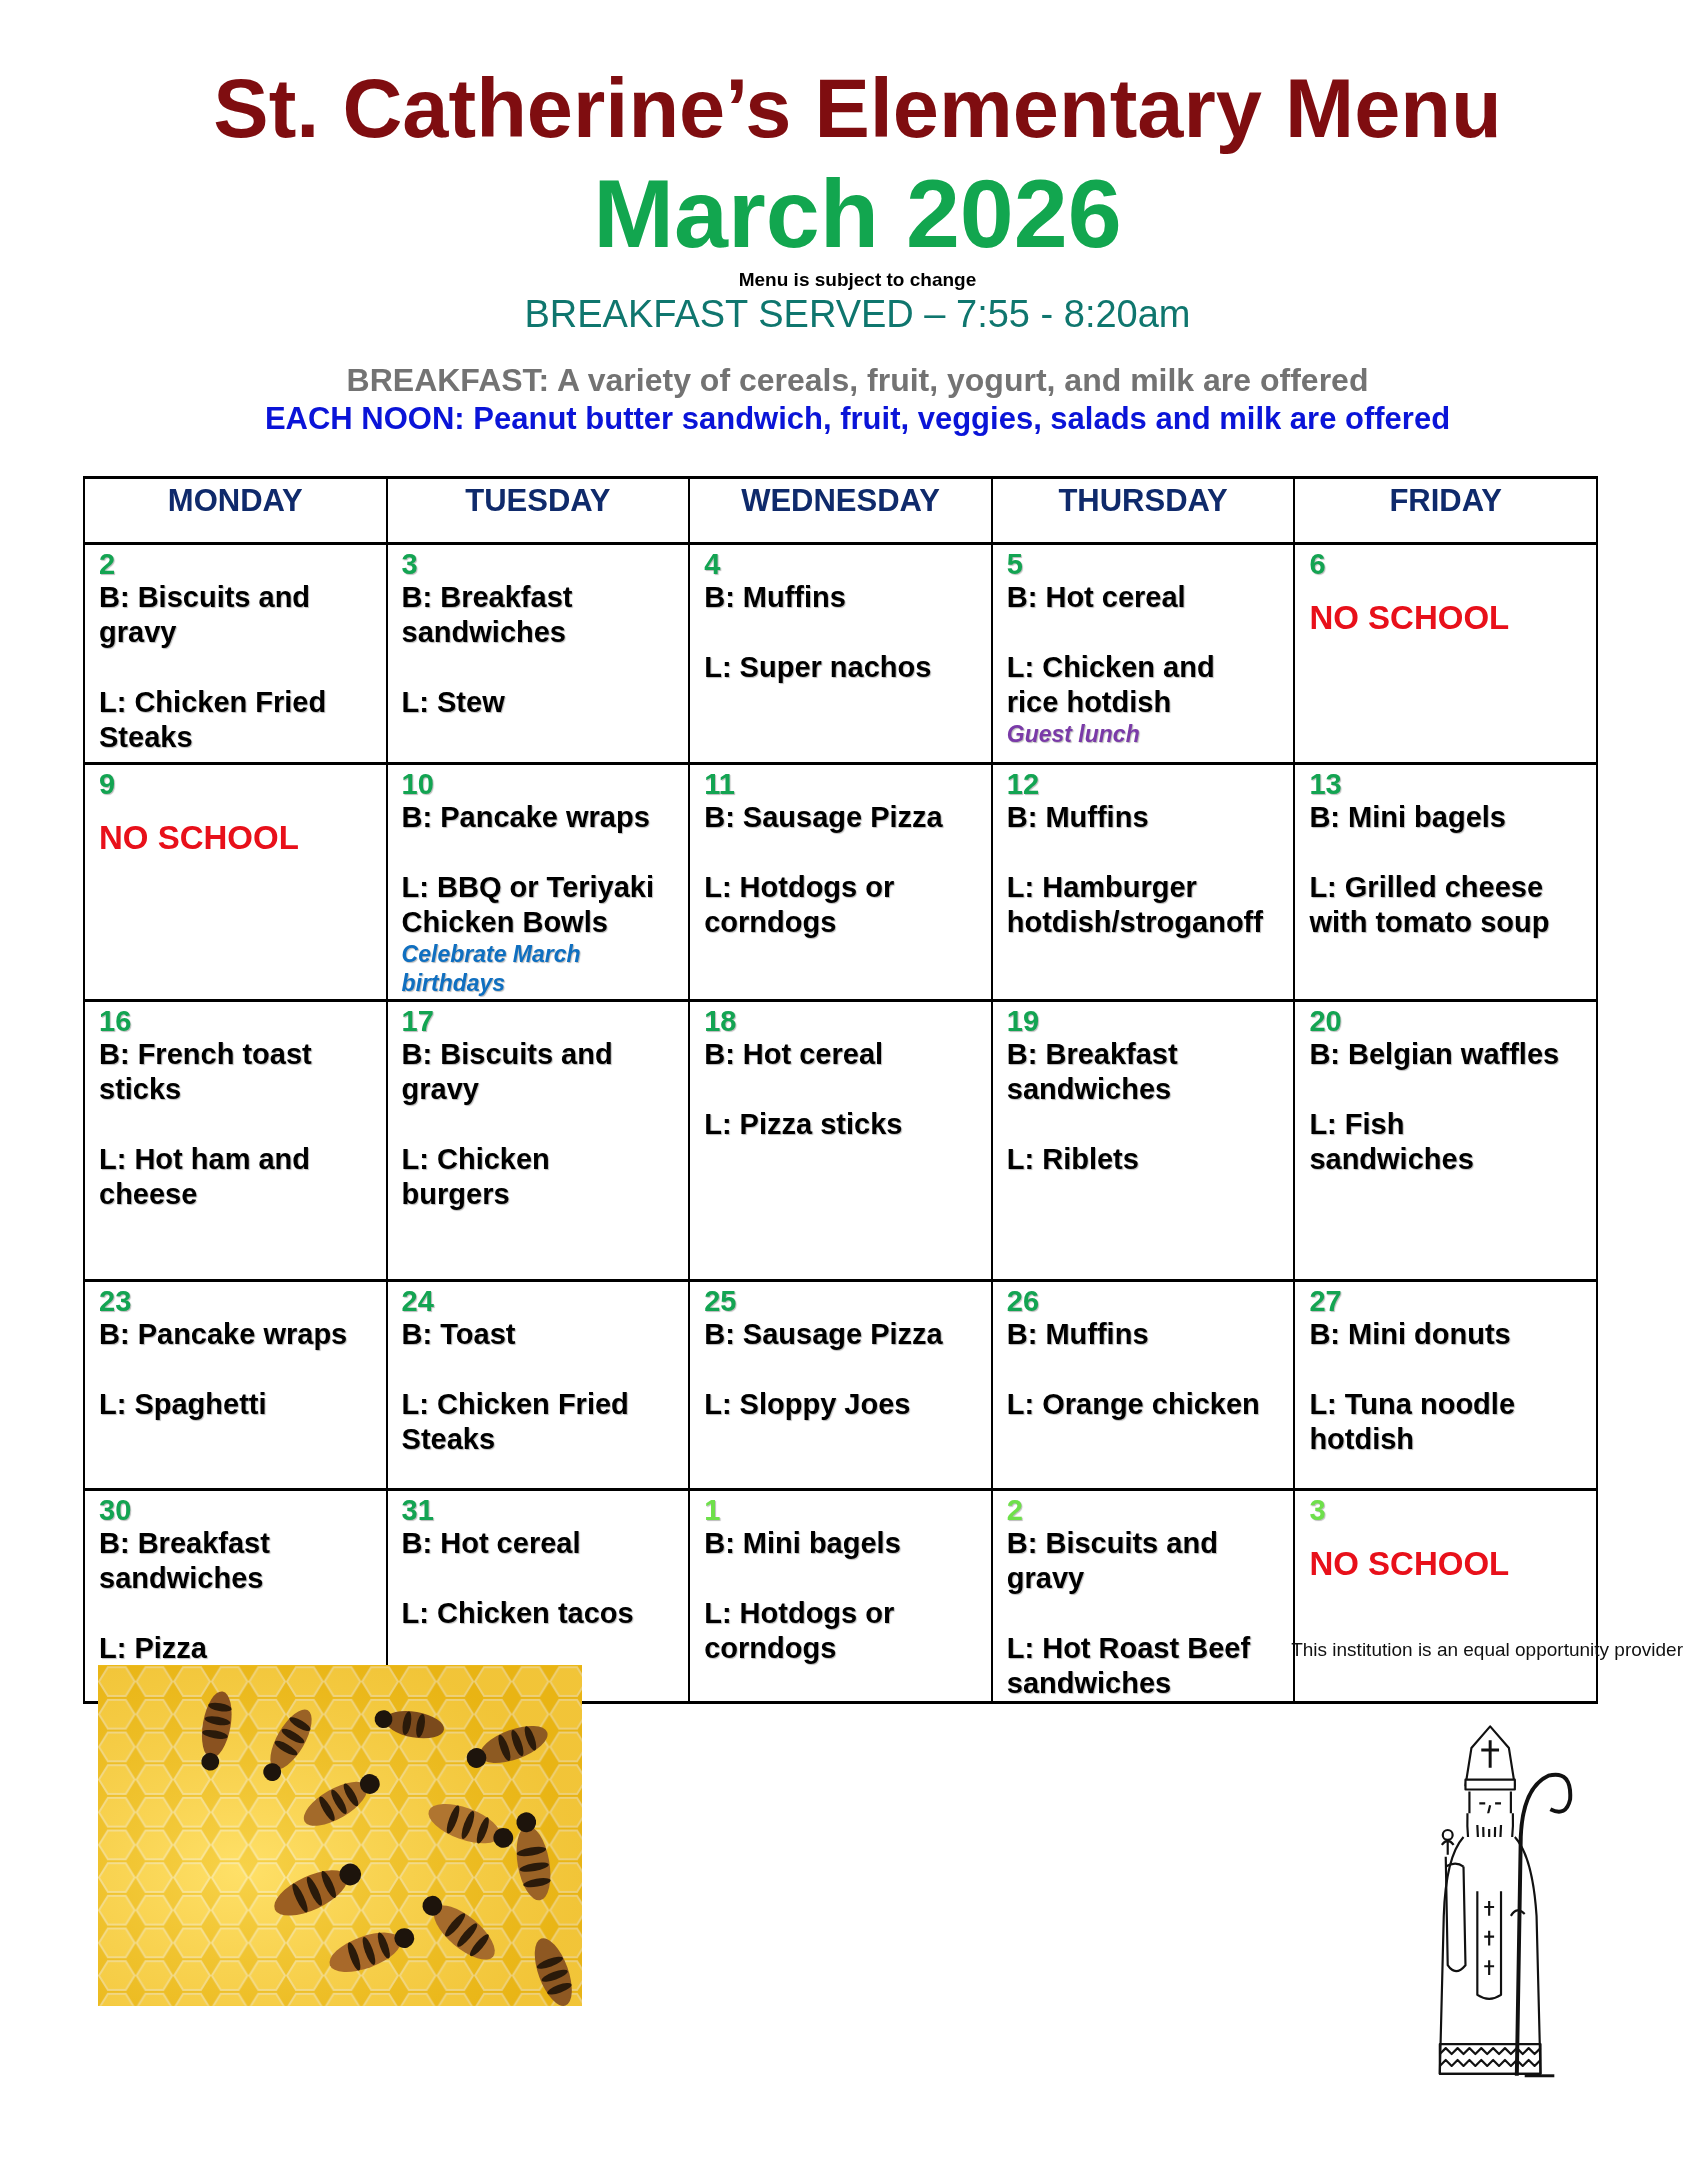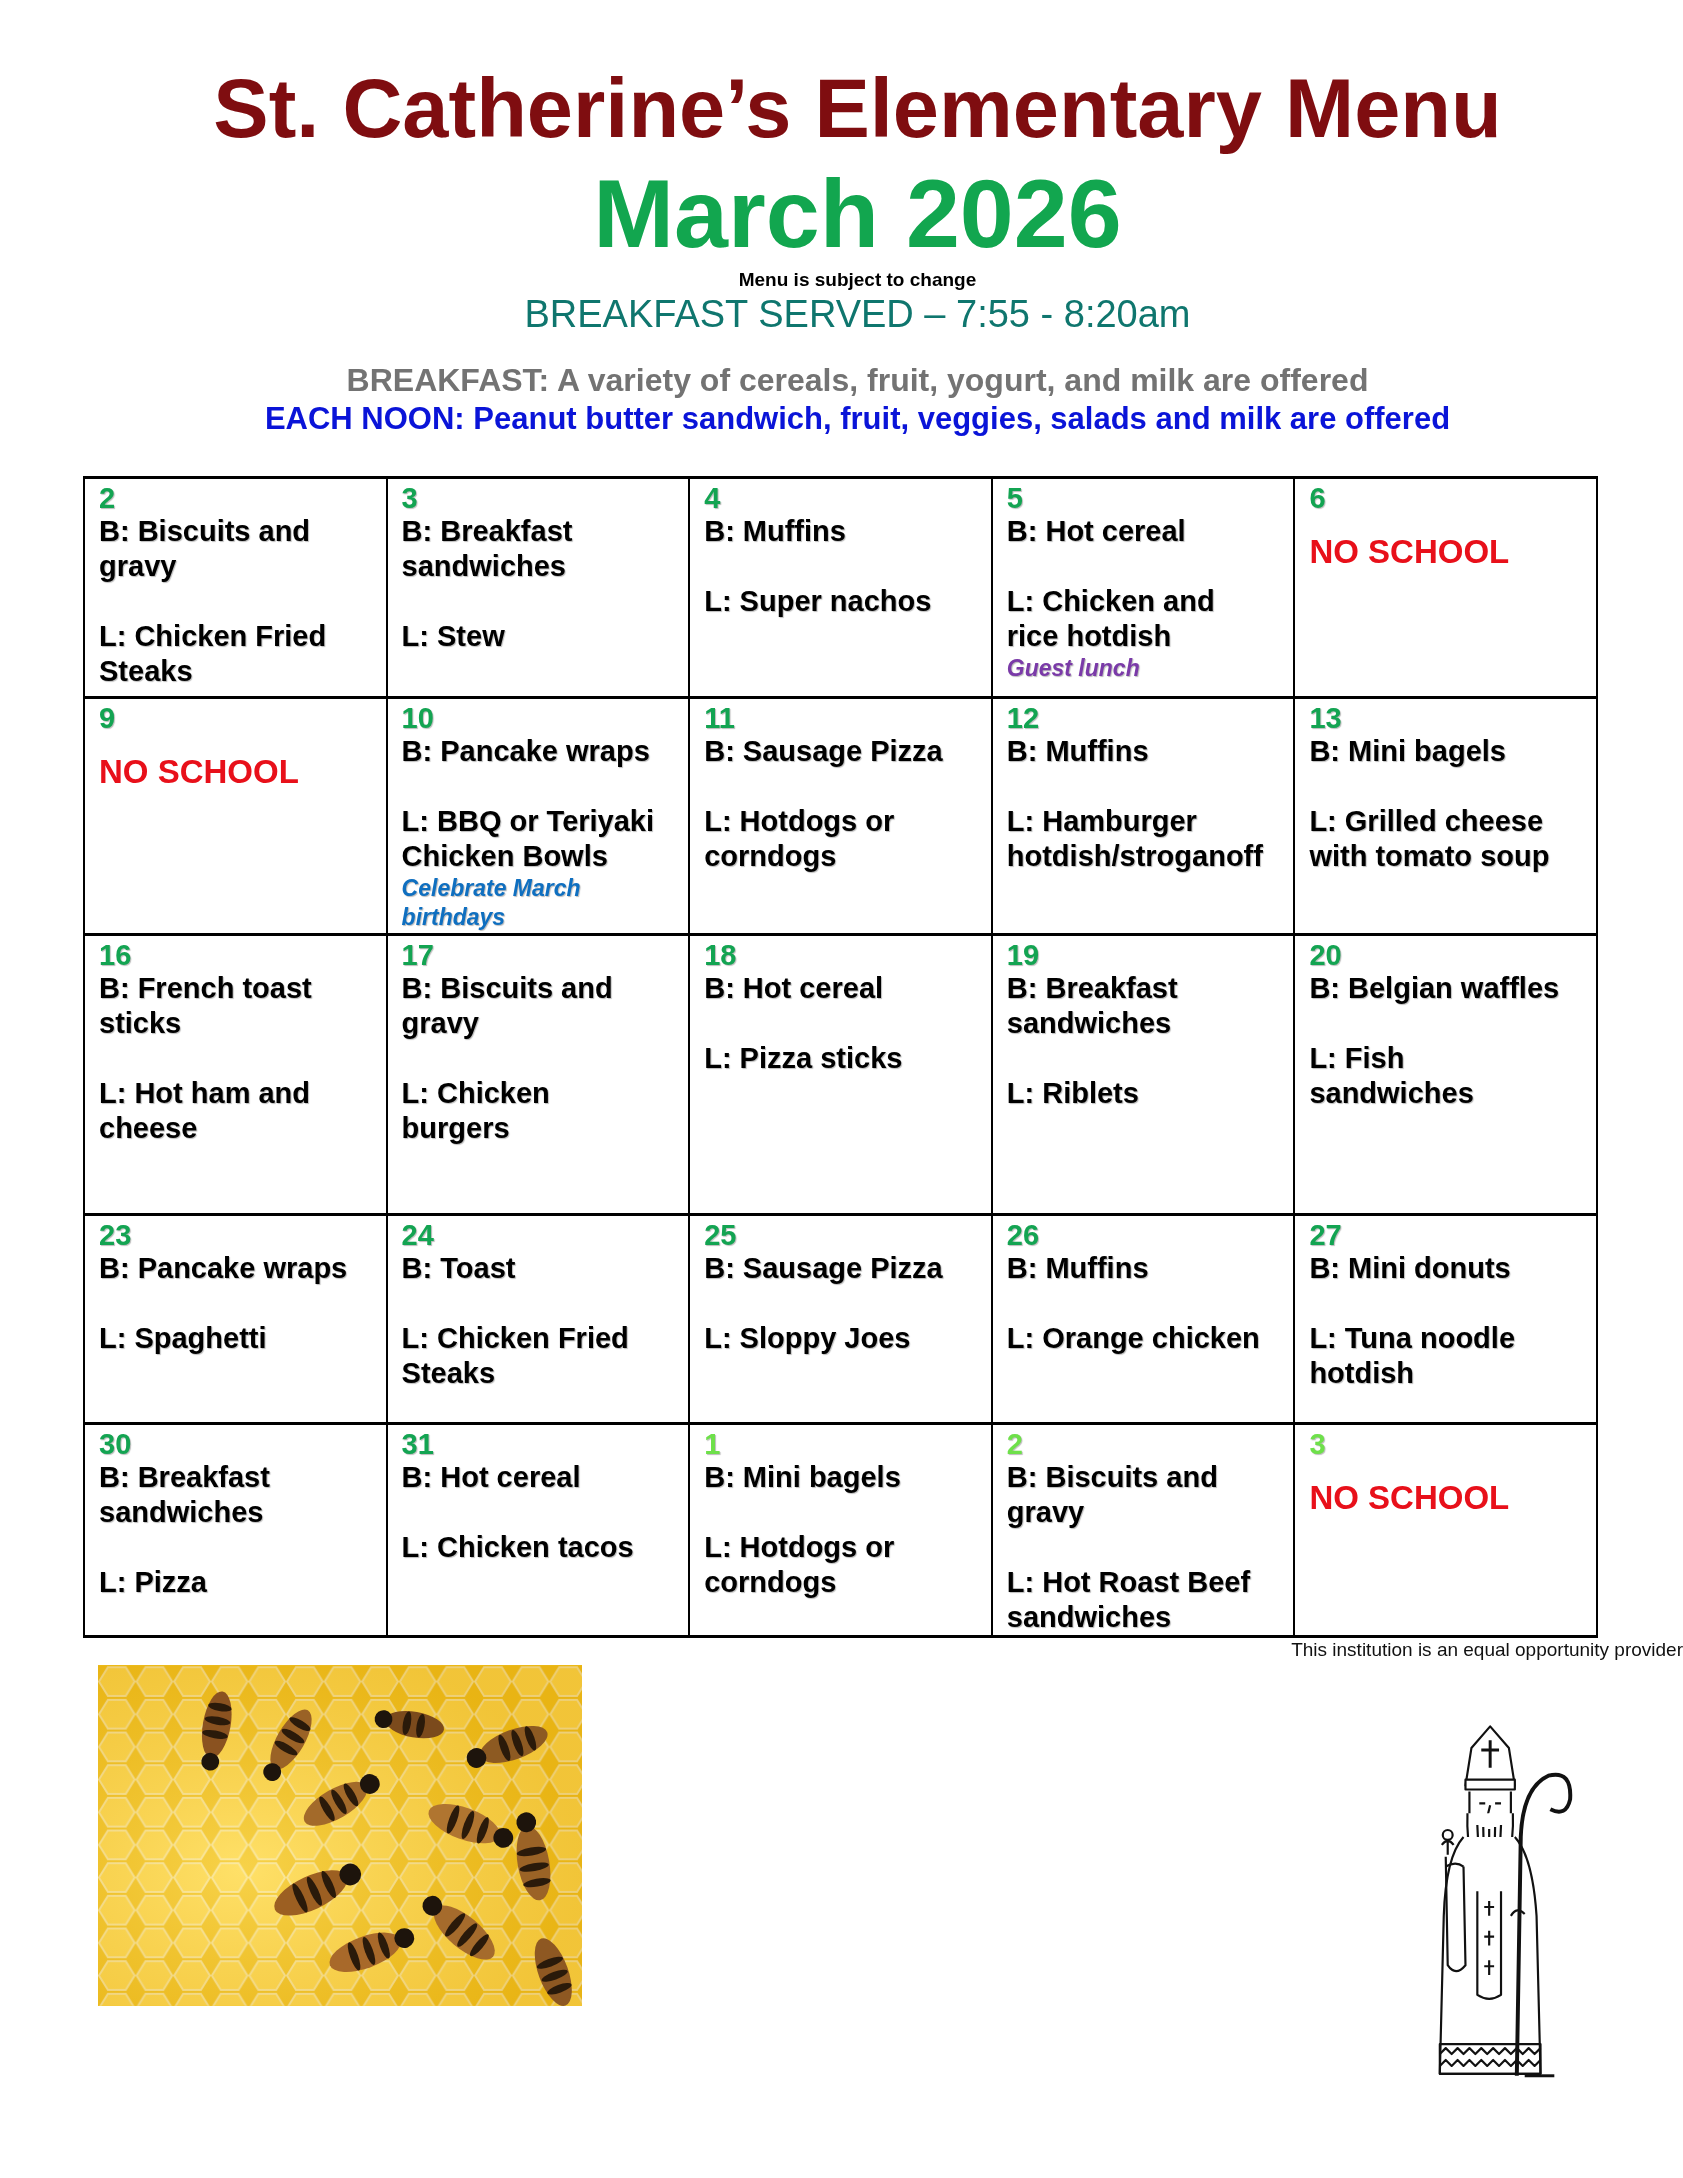--- a/index.html
+++ b/index.html
@@ -38,20 +38,27 @@
 
 <div class="center" id="title">St. Catherine’s Elementary Menu</div>
 <div class="center" id="month">March 2026</div>
 <div class="center" id="subject">Menu is subject to change</div>
 <div class="center" id="served">BREAKFAST SERVED – 7:55 - 8:20am</div>
 <div class="center" id="info1">BREAKFAST:  A variety of cereals, fruit, yogurt, and milk are offered</div>
 <div class="center" id="info2">EACH NOON:  Peanut butter sandwich, fruit, veggies, salads and milk are offered</div>
 
 <table id="cal">
   <tbody>
+      <tr class="head">
+    <th>MONDAY</th>
+    <th>TUESDAY</th>
+    <th>WEDNESDAY</th>
+    <th>THURSDAY</th>
+    <th>FRIDAY</th>
+  </tr>
 
   <tr class="row" style="height:220px">
     <td>
           <div class="cell">
       <div class="day">2</div>
       <div>B: Biscuits and</div>
       <div>gravy</div>
       <div class="gap"></div>
       <div>L: Chicken Fried</div>
       <div>Steaks</div>

